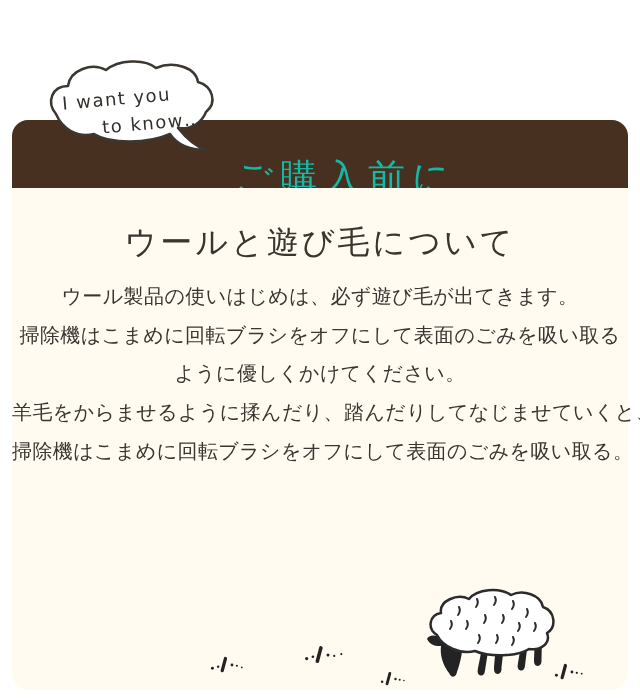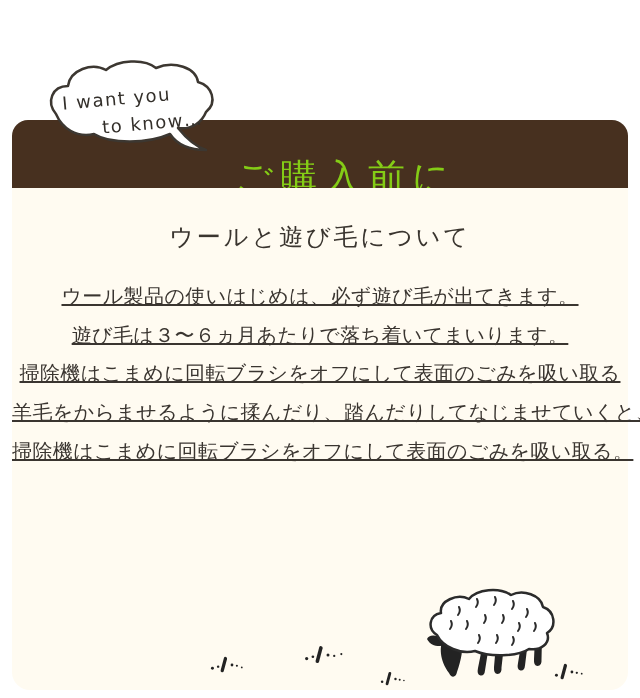--- a/index.html
+++ b/index.html
@@ -9,35 +9,35 @@
     position:relative; width:640px; height:698px;
     background:#ffffff; overflow:hidden;
   }
   .card { position:absolute; left:12px; top:120px; width:616px; height:570px; }
   .banner {
     position:absolute; left:0; top:0; width:616px; height:68px;
     background:#47301f; border-radius:16px 16px 0 0;
     display:flex; align-items:center; justify-content:center;
   }
   .banner-title {
-    color:#84cc16; font-size:37px; letter-spacing:7px; font-weight:500;
+    color:#14b8a6; font-size:37px; letter-spacing:7px; font-weight:500;
     transform:translateX(26px); white-space:nowrap;margin-top:48px;
   }
   .content {
     position:absolute; left:0; top:68px; width:616px; height:502px;
     background:#fffbf1; border-radius:0 0 18px 18px;
   }
   .section-title {
     position:absolute; top:33px; left:0; width:100%; text-align:center;
-    font-size:24px; letter-spacing:3px; color:#3a352f; font-weight:500;
+    font-size:32px; letter-spacing:3px; color:#3a352f; font-weight:500;
     white-space:nowrap;
   }
   .body-text {
     position:absolute; top:89px; left:0; width:100%; text-align:center;
-    font-size:20px; line-height:38.7px; letter-spacing:0.4px; color:#3a3530;text-decoration:underline;
+    font-size:20px; line-height:38.7px; letter-spacing:0.4px; color:#3a3530;
   }
   .body-text div { white-space:nowrap; }
   .bubble { position:absolute; left:44px; top:58px; z-index:5; }
   .bubble svg { display:block; overflow:visible; }
   .bubble-line {
     position:absolute; color:#332f2a; font-size:18px; letter-spacing:1.5px;
     transform:rotate(-5deg); white-space:nowrap; z-index:6;
     font-family:"DejaVu Sans", sans-serif;
   }
   .bubble-line1 { left:18px; top:30px; }
@@ -66,22 +66,22 @@
   </div>
 
   <div class="card">
     <div class="banner">
       <span class="banner-title">ご購入前に</span>
     </div>
     <div class="content">
       <div class="section-title">ウールと遊び毛について</div>
       <div class="body-text">
         <div>ウール製品の使いはじめは、必ず遊び毛が出てきます。</div>
-        <div>遊び毛は３〜６ヵ月あたりで落ち着いてまいります。</div>
         <div>掃除機はこまめに回転ブラシをオフにして表面のごみを吸い取る</div>
+        <div>ように優しくかけてください。</div>
         <div>羊毛をからませるように揉んだり、踏んだりしてなじませていくと、</div>
         <div>掃除機はこまめに回転ブラシをオフにして表面のごみを吸い取る。</div>
       </div>
     </div>
   </div>
 
   <div class="sheep">
     <svg width="134" height="94" viewBox="0 0 134 94" overflow="visible">
 
       <path d="M99,50 L95,74 q-1.5,7 2.5,7.5 q4,0.5 4.5,-5 L105,52 Z" fill="#232323"></path>

